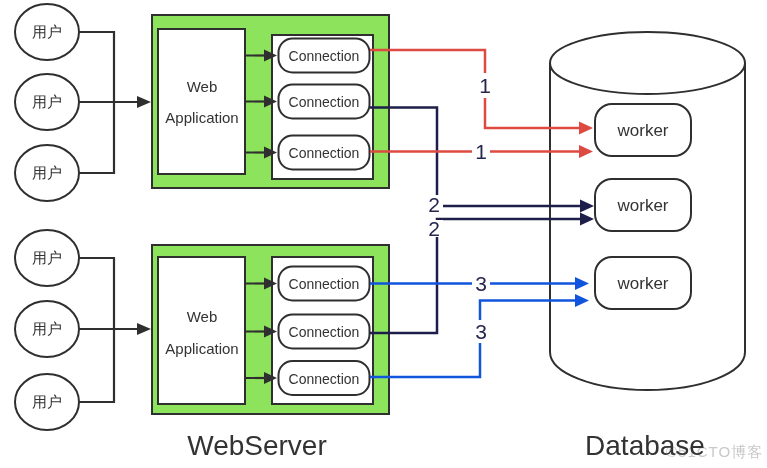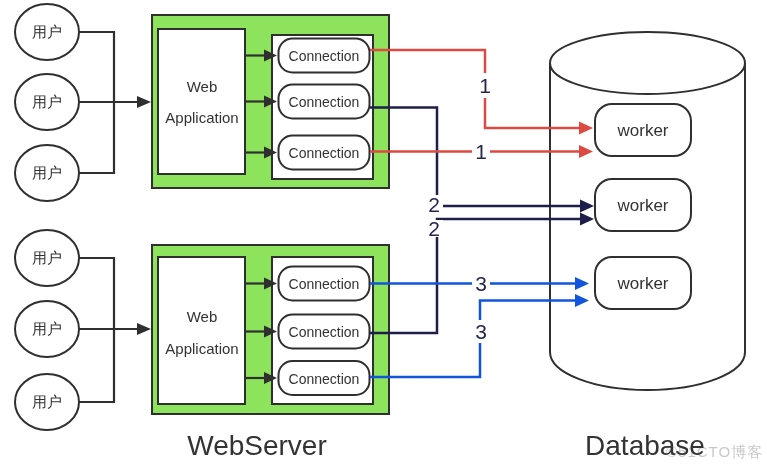--- a/index.html
+++ b/index.html
@@ -1,20 +1,20 @@
 <!DOCTYPE html>
 <html style="--c-green: #8DE45C; --c-red: #DC4A42; --c-navy: #1E1E4A; --c-blue: #1155DD; --c-line: #2F2F2F; --c-text: #333333; --c-number: #26264E; --c-watermark: #C9C9C9; --c-background: #FFFFFF;"><head>
 <meta charset="utf-8">
 <style>
   :root{
     --c-green:#8DE45C; --c-red:#DC4A42; --c-navy:#1E1E4A; --c-blue:#1155DD;
     --c-line:#2F2F2F; --c-text:#333333; --c-number:#26264E; --c-watermark:#C9C9C9; --c-background:#FFFFFF;
   }
   html,body{margin:0;padding:0;background:var(--c-background);}
-  .stage{width:767px;height:468px;position:relative;background:var(--c-background);overflow:hidden;}
+  .stage{width:767px;height:468px;position:relative;background:var(--c-background);overflow:hidden;border-radius:24px;}
   svg{display:block;font-family:"Liberation Sans",sans-serif;}
   .cline{stroke:var(--c-line);stroke-width:2.2;fill:none;}
   .shape{fill:#fff;stroke:var(--c-line);stroke-width:2;}
   .greenbox{fill:var(--c-green);stroke:var(--c-line);stroke-width:2;}
   .ah-black{fill:var(--c-line);stroke:none;}
   .flow-red{stroke:var(--c-red);stroke-width:2.5;fill:none;}
   .flow-navy{stroke:var(--c-navy);stroke-width:2.5;fill:none;}
   .flow-blue{stroke:var(--c-blue);stroke-width:2.5;fill:none;}
   .ah-red{fill:var(--c-red);stroke:none;}
   .ah-navy{fill:var(--c-navy);stroke:none;}

